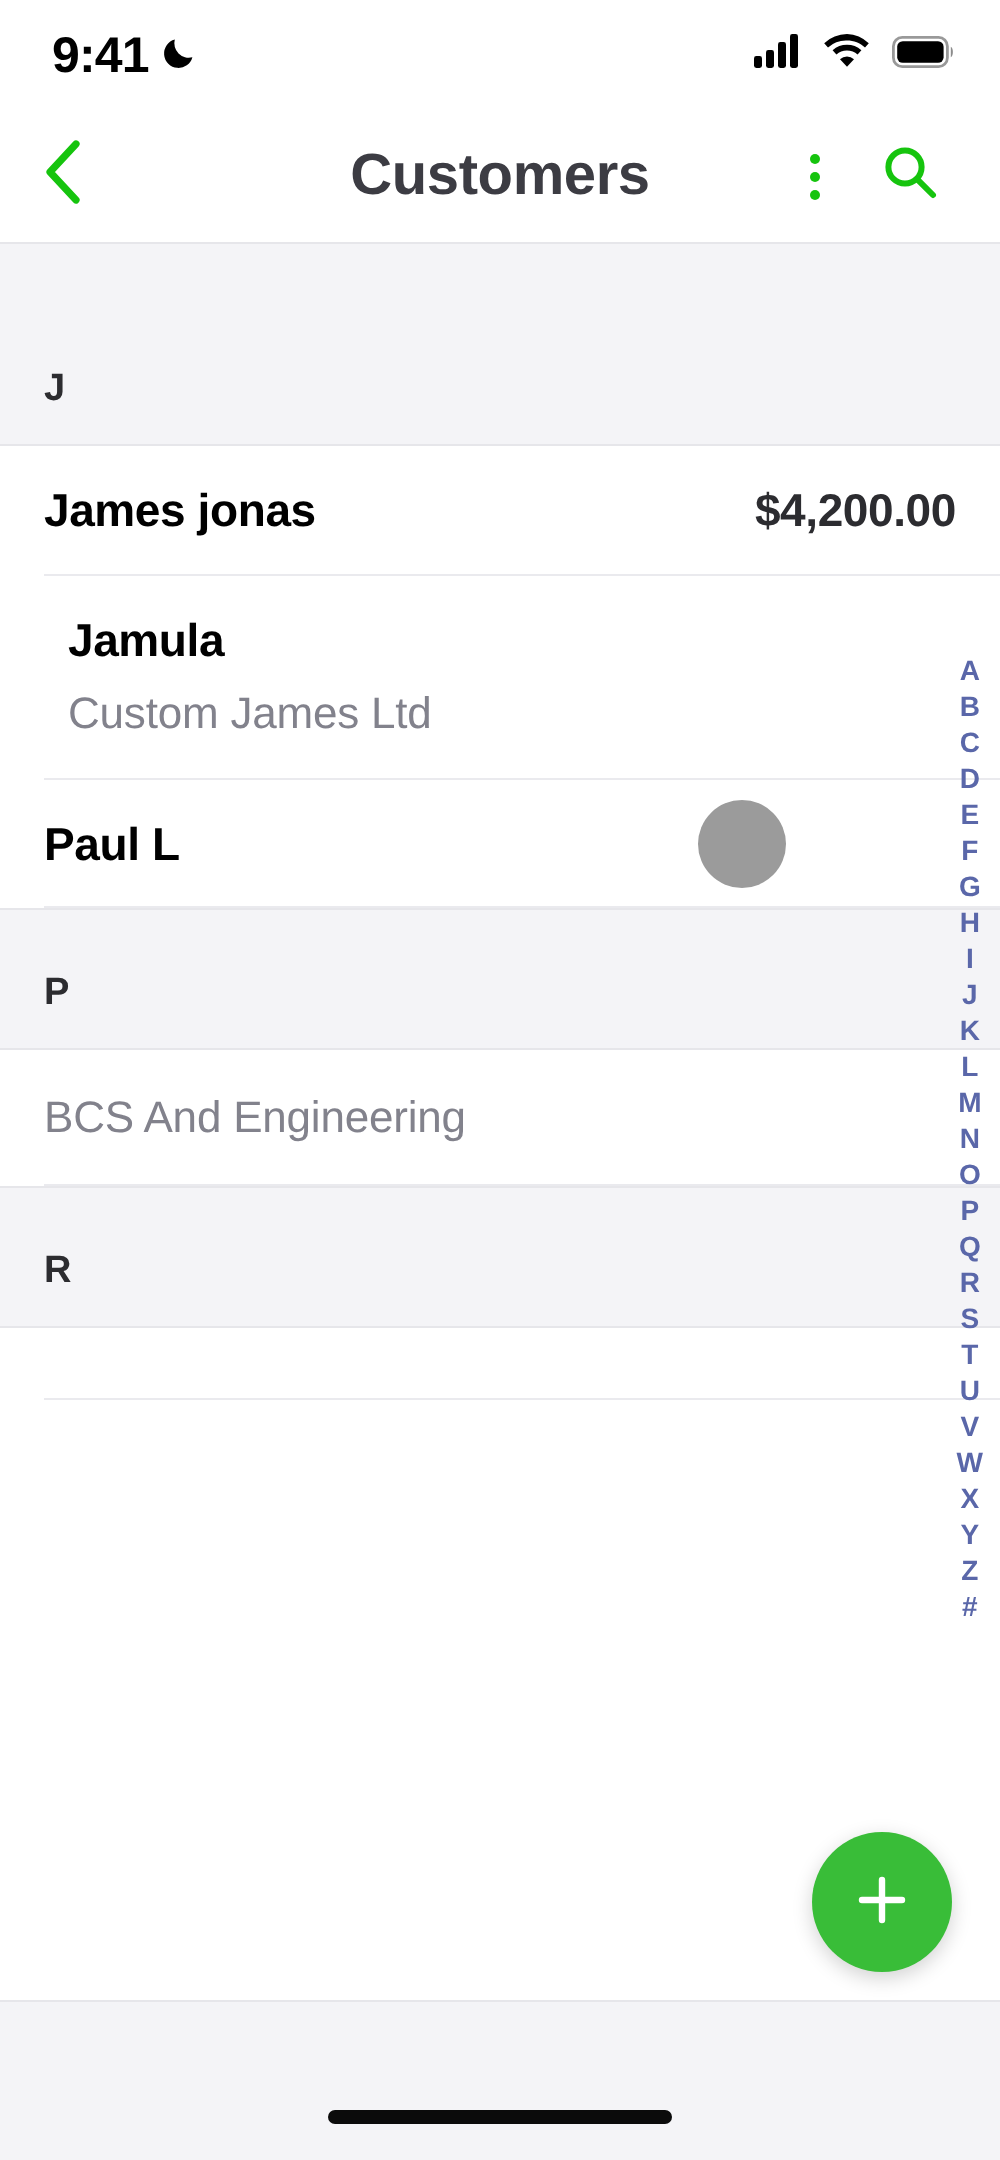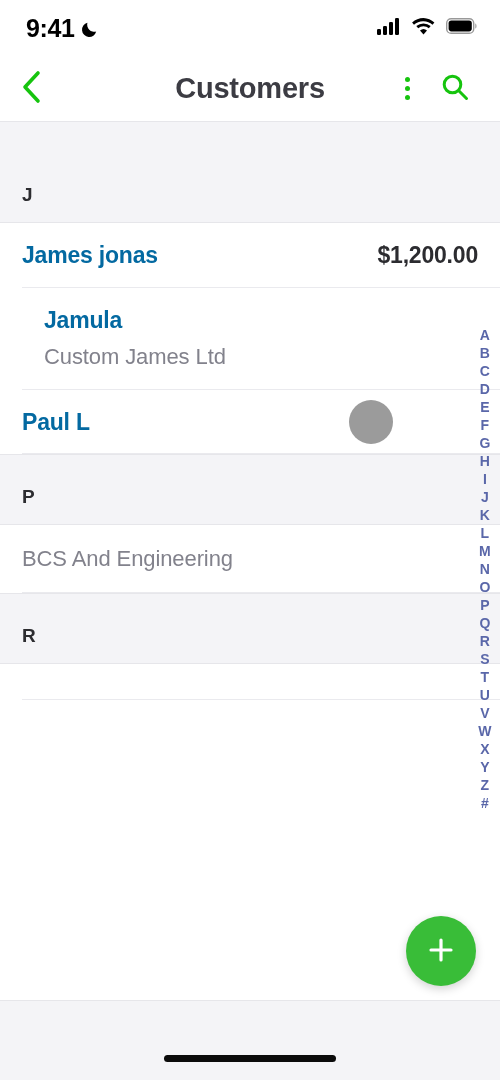--- a/index.html
+++ b/index.html
@@ -11,21 +11,21 @@
     overflow:hidden;
   }
   .phone { position:relative; width:500px; height:1080px; background:#ffffff; overflow:hidden; }
 
   
   .status-bar{
     position:relative; height:56px; width:100%;
     display:flex; align-items:center; justify-content:space-between;
     padding:0 22px 0 26px;
   }
-  .status-left{ display:flex; align-items:center; gap:6px; }
+  .status-left{ display:flex; align-items:flex-start; gap:6px; }
   .status-time{ font-size:25px; font-weight:700; color:#000; letter-spacing:-0.4px; }
   .moon-icon{ display:block; width:20px; height:20px; margin-top:2px; }
   .status-right{ display:flex; align-items:center; gap:11px; }
 
   
   .nav-bar{
     position:relative; height:66px; width:100%;
     display:flex; align-items:center; background:#fff;
     border-bottom:1px solid #e6e6ea;
   }
@@ -65,26 +65,26 @@
   .section-header .letter{
     font-size:19px; font-weight:700; color:#2c2c30; letter-spacing:0px;
   }
 
   .row{
     position:relative; background:#ffffff;
     padding:18px 22px 18px 22px;
     display:flex; align-items:flex-start; justify-content:space-between;
     cursor:pointer;
   }
-  .row.indented{ padding-left:44px; }
+  .row.indented{ padding-left:34px; }
   .row .divider{
     position:absolute; left:22px; right:0; bottom:0; height:1px; background:#eaeaee;
   }
   .row-main{ display:flex; flex-direction:column; gap:6px; max-width:300px; }
-  .row-name{ font-size:23px; font-weight:700; color:#0369a1; letter-spacing:-0.2px; line-height:1.25; }
+  .row-name{ font-size:23px; font-weight:700; color:#000000; letter-spacing:-0.2px; line-height:1.25; }
   .row-sub{ font-size:22px; font-weight:400; color:#82828c; letter-spacing:-0.1px; line-height:1.42; }
   .row-amount{ font-size:23px; font-weight:700; color:#2c2c30; letter-spacing:-0.2px; padding-top:1px; }
 
   .avatar{
     width:44px; height:44px; border-radius:50%;
     background:#9b9b9b; flex:0 0 auto;
     position:absolute; right:107px; top:50%; transform:translateY(-50%);
   }
 
   
@@ -186,21 +186,21 @@
 
   <div class="list" id="list">
       <div class="gap top"></div>
       <div class="section-header">
         <div class="letter">J</div>
       </div>
       <div class="row">
         <div class="row-main">
           <div class="row-name">James jonas</div>
         </div>
-        <div class="row-amount">$1,200.00</div>
+        <div class="row-amount">$4,200.00</div>
         <div class="divider"></div>
       </div>
       <div class="row indented">
         <div class="row-main">
           <div class="row-name">Jamula</div>
           <div class="row-sub">Custom James Ltd</div>
         </div>
         <div class="divider"></div>
       </div>
       <div class="row">

